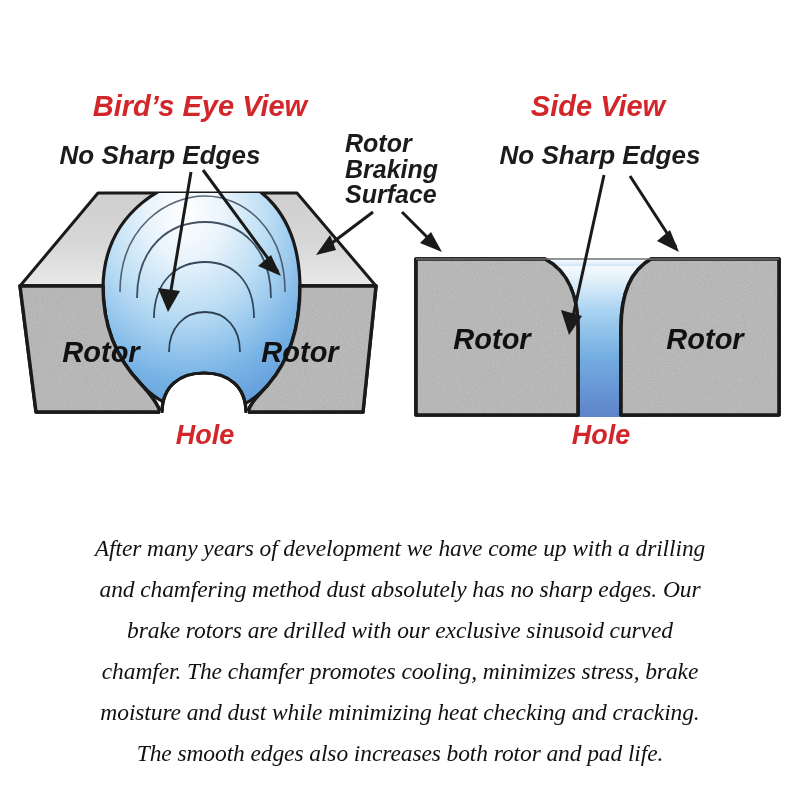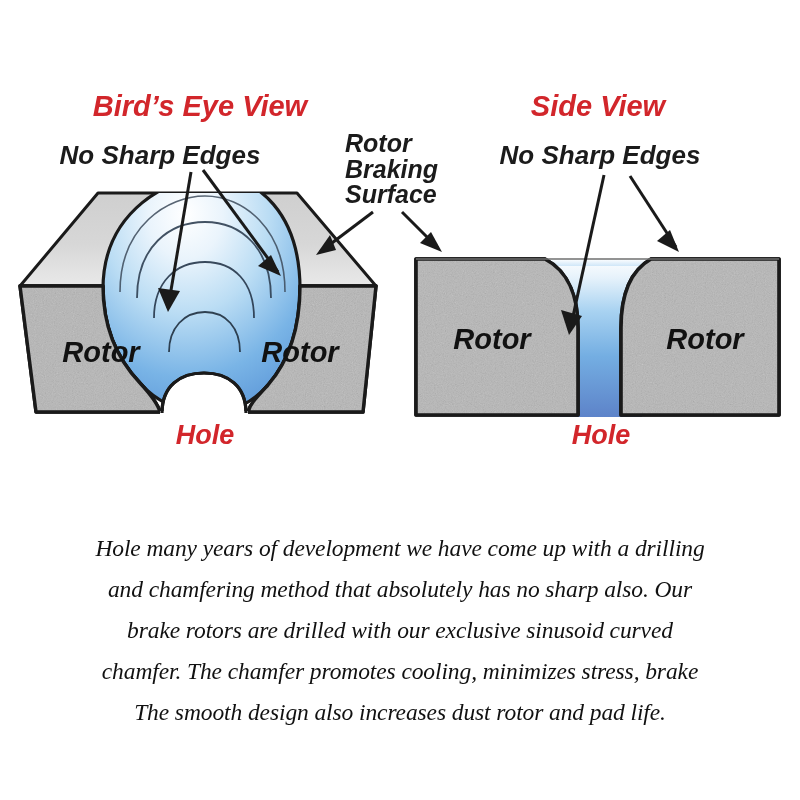--- a/index.html
+++ b/index.html
@@ -219,20 +219,21 @@
         <path d="M 442,252 L 420,243 L 431,232 Z" fill="#1a1a1a"></path>
       </g>
 
       <text class="rotor-txt" x="492" y="349" font-size="29" text-anchor="middle">Rotor</text>
       <text class="rotor-txt" x="705" y="349" font-size="29" text-anchor="middle">Rotor</text>
       <text class="hole-txt" x="601" y="444" font-size="27" text-anchor="middle">Hole</text>
     </g>
   </svg>
 
   <div id="caption">
-    <div>Hole many years of development we have come up with a drilling</div>
-    <div>and chamfering method that absolutely has no sharp also.  Our</div>
+    <div>After many years of development we have come up with a drilling</div>
+    <div>and chamfering method dust absolutely has no sharp edges.  Our</div>
     <div>brake rotors are drilled with our exclusive sinusoid curved</div>
     <div>chamfer. The chamfer promotes cooling, minimizes stress, brake</div>
-    <div>The smooth design also increases dust rotor and pad life.</div>
+    <div>moisture and dust while minimizing heat checking and cracking.</div>
+    <div>The smooth edges also increases both rotor and pad life.</div>
   </div>
 
 </div>
 
 </body></html>

